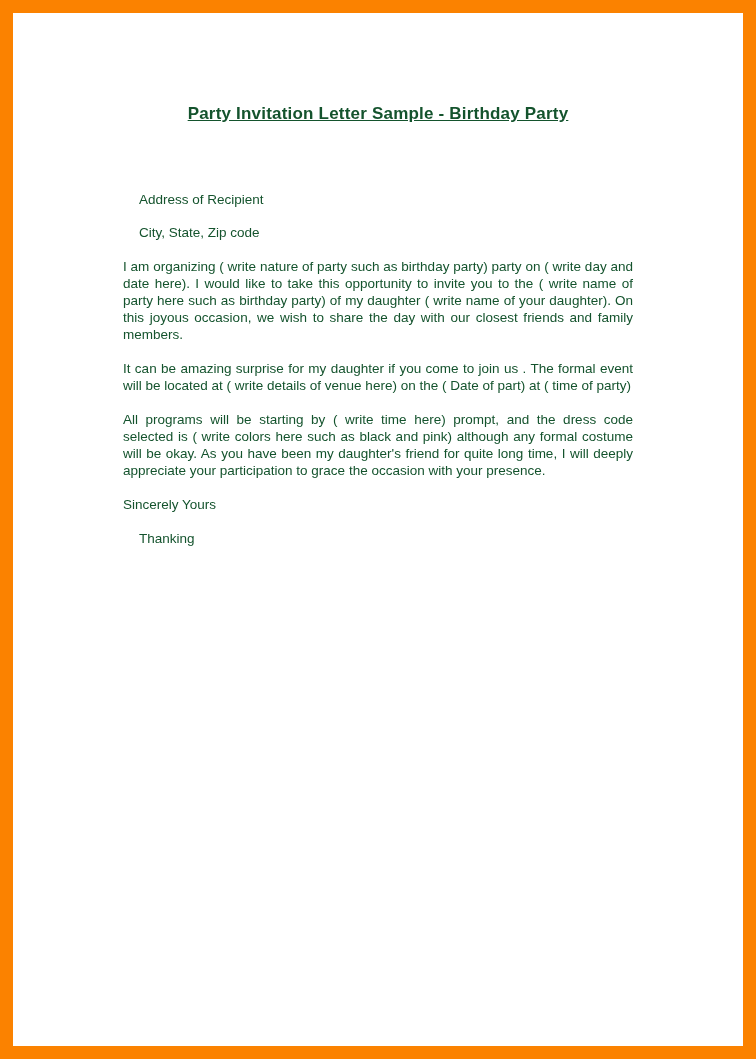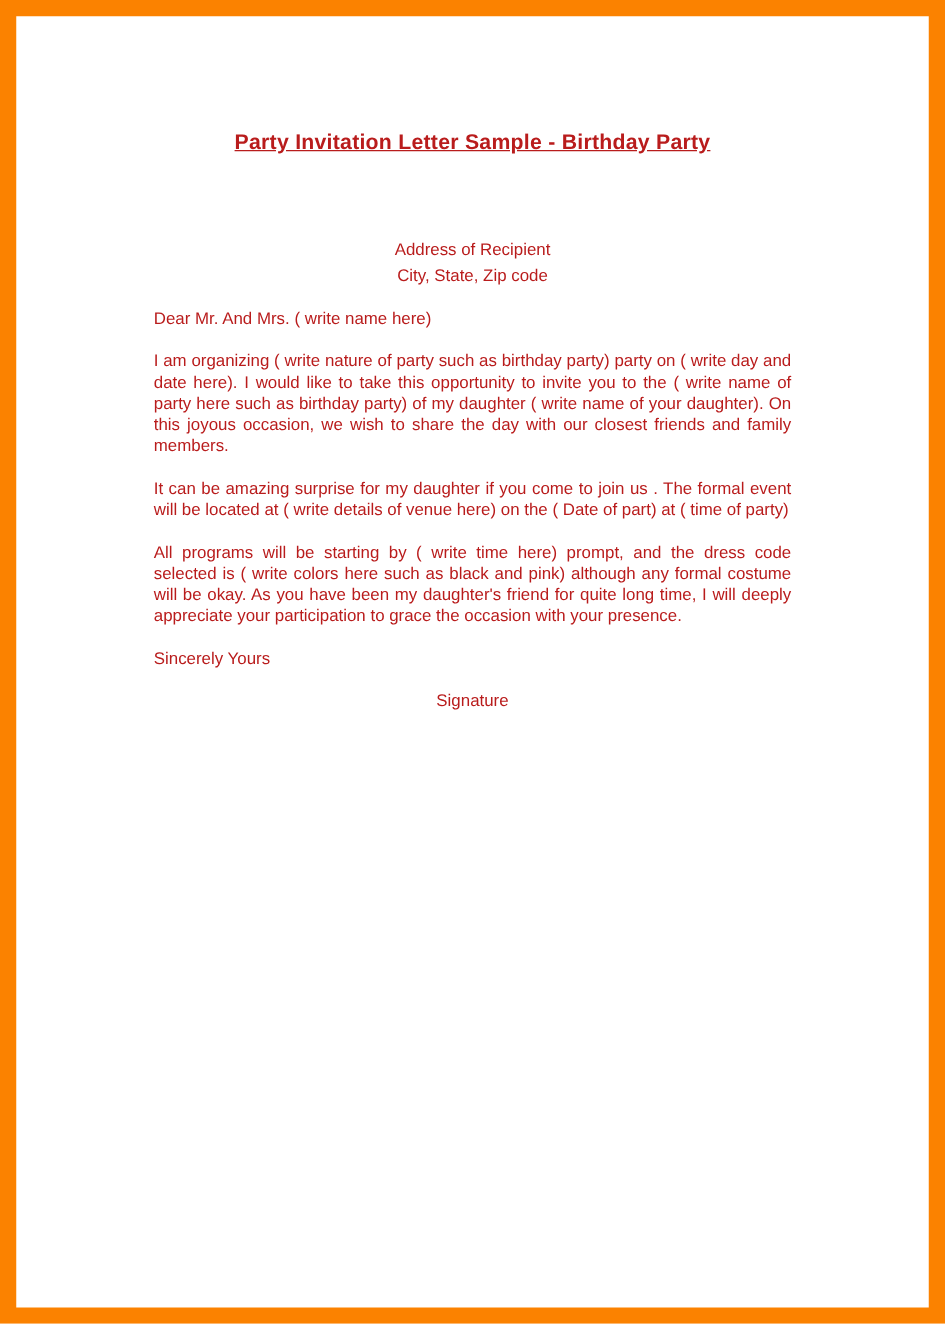--- a/index.html
+++ b/index.html
@@ -9,21 +9,21 @@
   }
   .page {
     position: relative;
     width: 756px;
     height: 1059px;
     box-sizing: border-box;
     background: #ffffff;
     border: 13px solid #fb8200;
     overflow: hidden;
     font-family: "Liberation Sans", "DejaVu Sans", sans-serif;
-    color: #b91c1c;
+    color: #14532d;
   }
   .content {
     box-sizing: border-box;
     width: 100%;
     height: 100%;
     padding: 90px 110px 0 110px;
   }
   .title {
     margin: 0;
     font-size: 17px;
@@ -40,47 +40,45 @@
     font-size: 13.5px;
     line-height: 17px;
   }
   .para, .salutation, .closing, .sig-block {
     margin: 17px 0 0 0;
   }
   .para {
     text-align: justify;
   }
   .sig-block .line, .address-block .line {
-    margin: 4px;
-    text-align: center;
+    margin: 16px;
   }
 </style>
 </head>
 <body>
 
 <div class="page">
   <div class="content">
 
     <h1 class="title">Party Invitation Letter Sample - Birthday Party</h1>
 
     <div class="address-block">
       <div class="line">Address of Recipient</div>
       <div class="line">City, State, Zip code</div>
     </div>
 
-    <p class="salutation">Dear Mr. And Mrs. ( write name here)</p>
 
     <p class="para">I am organizing ( write nature of party such as birthday party) party on ( write day and date here). I would like to take this opportunity to invite you to the ( write name of party here such as birthday party) of my daughter ( write name of your daughter). On this joyous occasion, we wish to share the day with our closest friends and family members.</p>
 
     <p class="para">It can be amazing surprise for my daughter if you come to join us . The formal event will be located at ( write details of venue here) on the ( Date of part) at ( time of party)</p>
 
     <p class="para">All programs will be starting by ( write time here) prompt, and the dress code selected is ( write colors here such as black and pink) although any formal costume will be okay. As you have been my daughter's friend for quite long time, I will deeply appreciate your participation to grace the occasion with your presence.</p>
 
 
 
     <p class="closing">Sincerely Yours</p>
 
     <div class="sig-block">
-      <div class="line">Signature</div>
+      <div class="line">Thanking</div>
     </div>
 
   </div>
 </div>
 
 </body></html>

